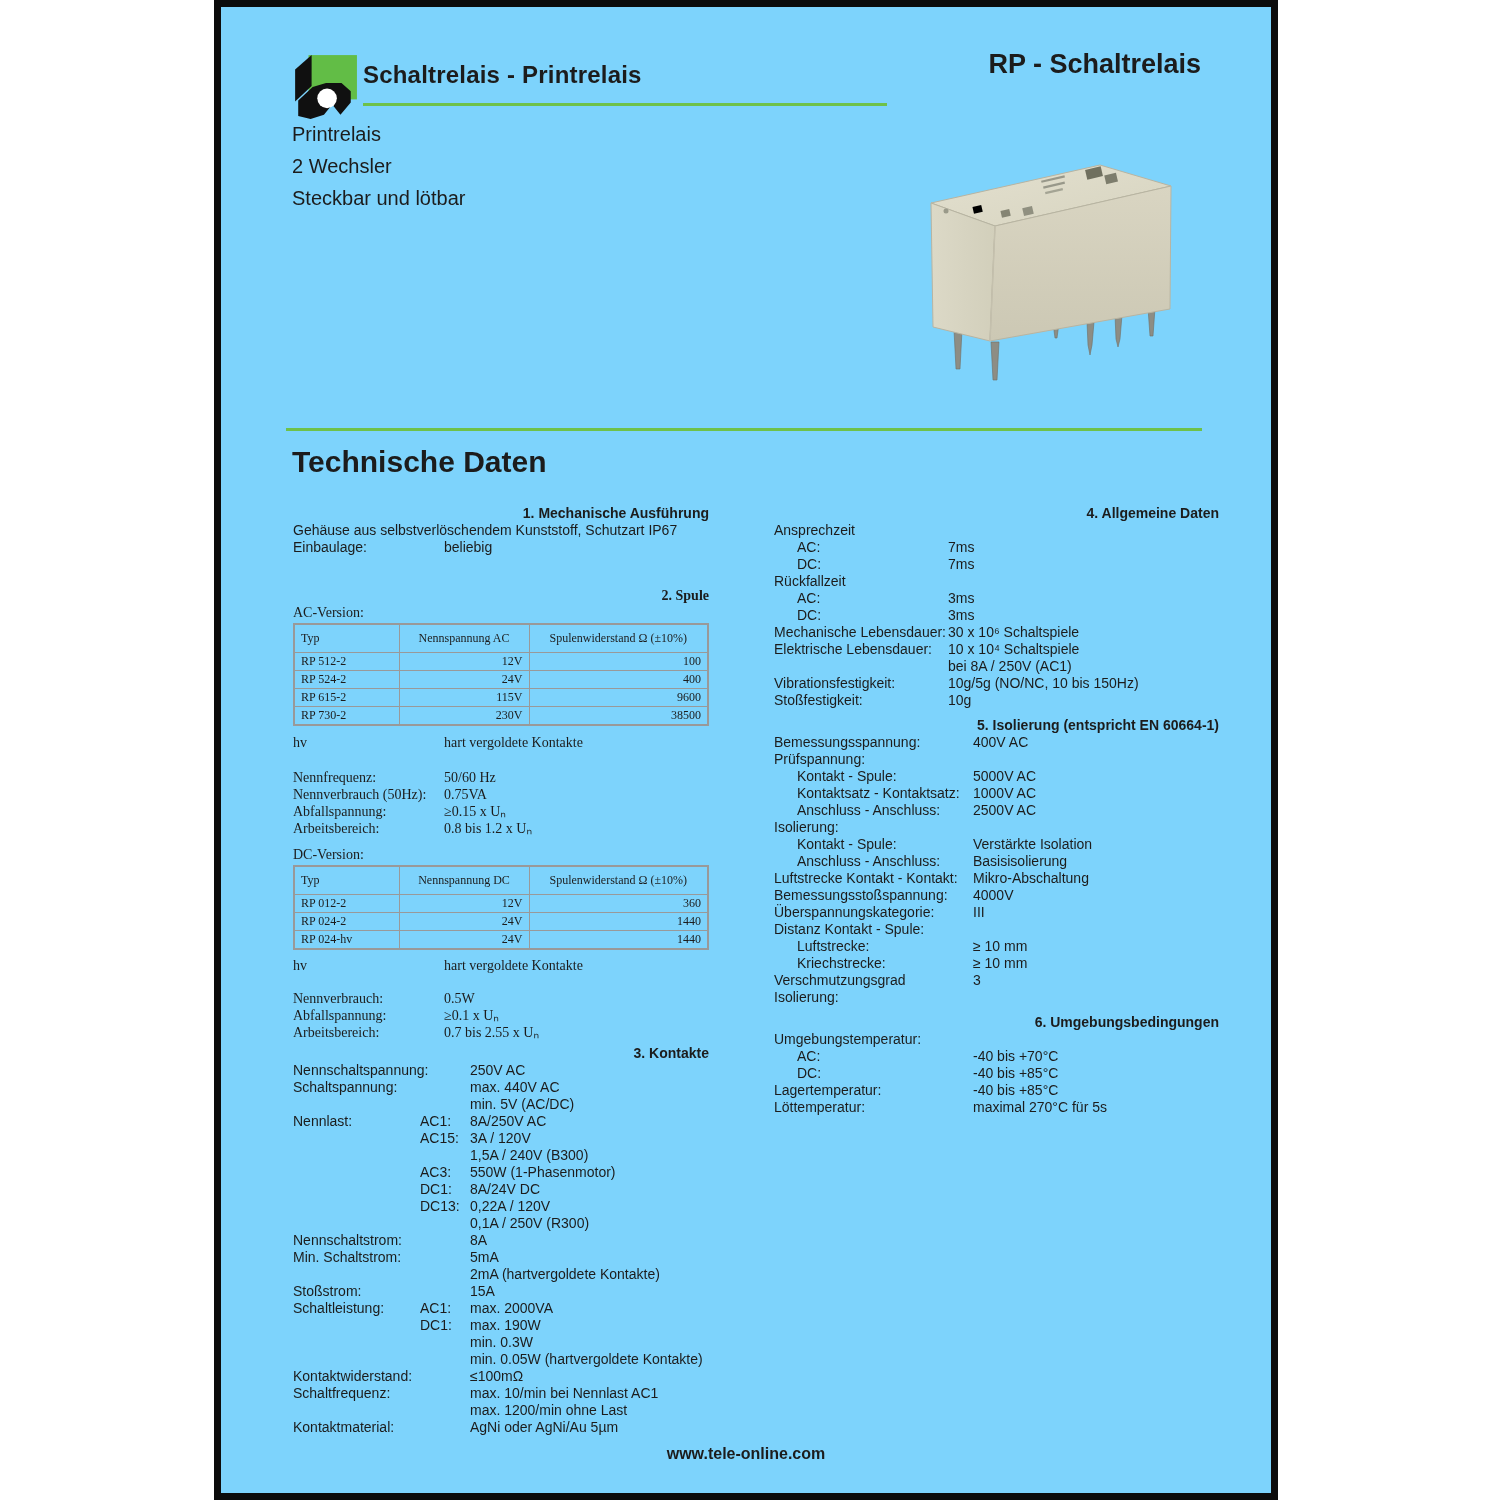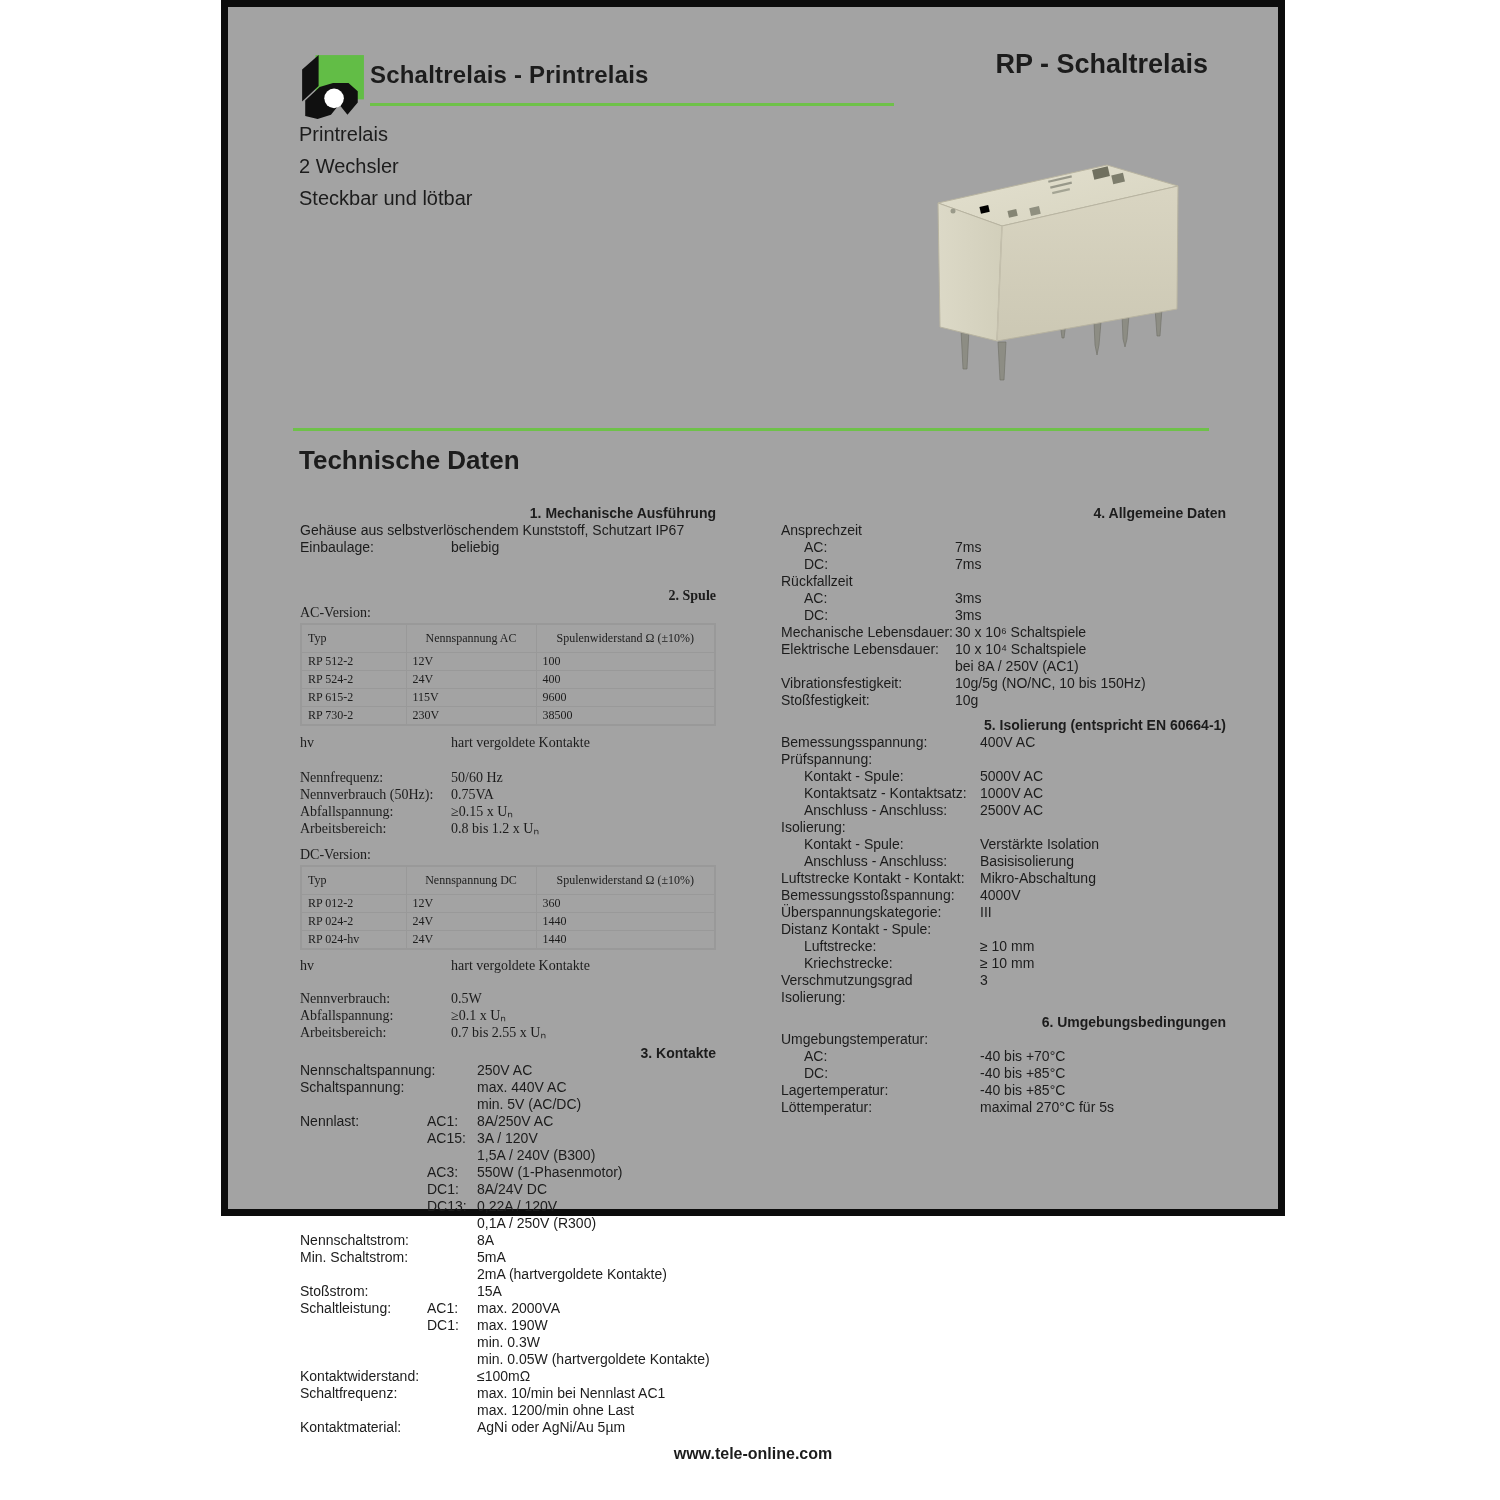--- a/index.html
+++ b/index.html
@@ -1,27 +1,27 @@
 <!DOCTYPE html>
 <html style="--accent: #6ec149; --frame: #0c0c0c; --table_border: #999999; --text: #1c1c1c; --relay_top: #dfdcca; --relay_front: #d5d1be; --relay_side: #d9d6c4; --relay_pin: #8d8d84;"><head>
 <meta charset="utf-8">
 <style>
   html,body{margin:0;padding:0;width:1500px;height:1500px;background:#ffffff;overflow:hidden;}
   body{font-family:"Liberation Sans","DejaVu Sans",sans-serif;color:var(--text,#1c1c1c);}
-  .page{position:absolute;left:221px;top:0;width:1064px;height:1216px;box-sizing:border-box;
-        border:7px solid var(--frame,#0c0c0c);background:#a3a3a3;}
+  .page{position:absolute;left:214px;top:0;width:1064px;height:1500px;box-sizing:border-box;
+        border:7px solid var(--frame,#0c0c0c);background:#7dd3fc;}
   .abs{position:absolute;}
 
   
   .doc-title{left:142px;top:54px;font-size:24px;font-weight:bold;letter-spacing:0.2px;}
   .title-underline{left:142px;top:96px;width:524px;height:3px;background:var(--accent,#6ec149);}
   .product-title{right:70px;top:42px;font-size:27px;font-weight:bold;}
   .subline{left:71px;font-size:20px;line-height:18px;}
   .divider{left:65px;top:421px;width:916px;height:3px;background:var(--accent,#6ec149);}
-  .main-title{left:71px;top:438px;font-size:26px;font-weight:bold;}
+  .main-title{left:71px;top:438px;font-size:30px;font-weight:bold;}
 
   
   .colL{position:absolute;left:72px;top:498px;width:416px;}
   .colR{position:absolute;left:553px;top:498px;width:445px;}
 
   .sh{font-weight:bold;font-size:14px;line-height:17px;text-align:right;}
   .plain{font-size:14px;line-height:17px;}
   .r{display:flex;font-size:14px;line-height:17px;}
   .r .lbl{flex:0 0 auto;box-sizing:border-box;}
   .r .sub{flex:0 0 auto;box-sizing:border-box;}
@@ -34,21 +34,21 @@
   .r.ind .lbl{padding-left:23px;}
 
   .mt8{margin-top:8px;} .mt9{margin-top:9px;} .mt11{margin-top:4px;} .mt15{margin-top:31px;font-family:Liberation Serif, serif;}
   .mt16{margin-top:16px;} .mt18{margin-top:18px;} .mt7{margin-top:7px;}
 
   table.spec{border-collapse:collapse;width:414px;font-size:12px;table-layout:fixed;
              border:2px solid var(--table_border,#999);margin-top:2px;}
   table.spec th,table.spec td{border:1px solid var(--table_border,#999);font-weight:normal;
              padding:0 6px;overflow:hidden;white-space:nowrap;}
   table.spec th{height:27px;text-align:left;}
-  table.spec td{height:17px;text-align:left;}
+  table.spec td{height:17px;text-align:right;}
   table.spec th.c,table.spec th.cc{text-align:center;}
   table.spec td.first{text-align:left;}
 
   .footer{left:0;top:1438px;width:1050px;text-align:center;font-size:16px;font-weight:bold;}
 </style>
 </head>
 <body>
 
 <div class="page">
 

